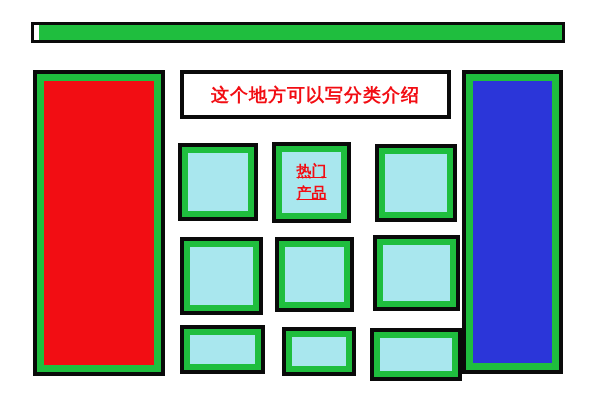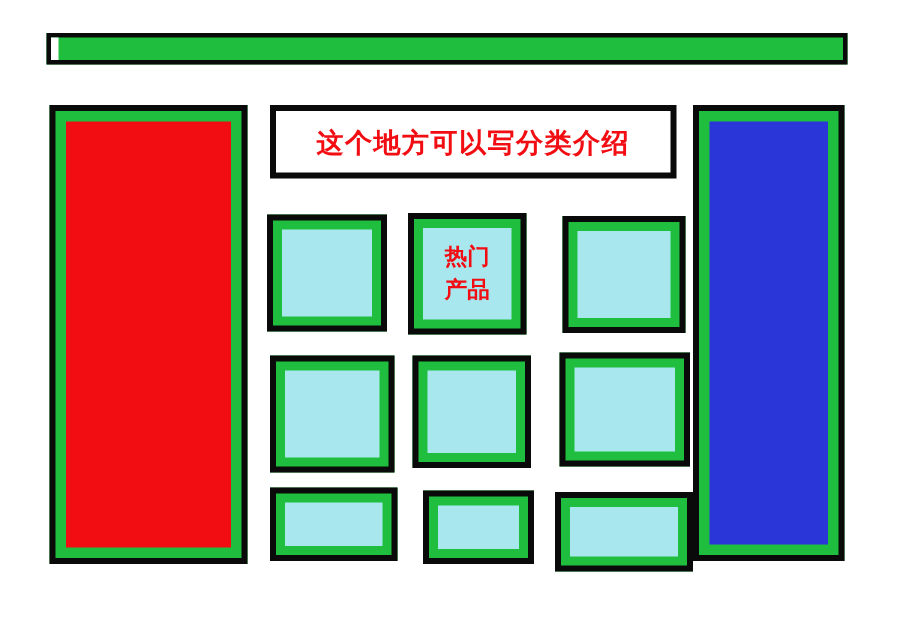--- a/index.html
+++ b/index.html
@@ -80,20 +80,21 @@
 
   .hot-label {
     display: flex;
     flex-direction: column;
     align-items: center;
     justify-content: center;
     color: var(--label_red);
     font-weight: bold;
     font-size: 15px;
     line-height: 1.45;
+    text-decoration: underline;
   }
 </style>
 </head>
 <body>
 
 <div class="canvas">
 
   <div class="topbar">
     <div class="topbar-notch"></div>
   </div>

